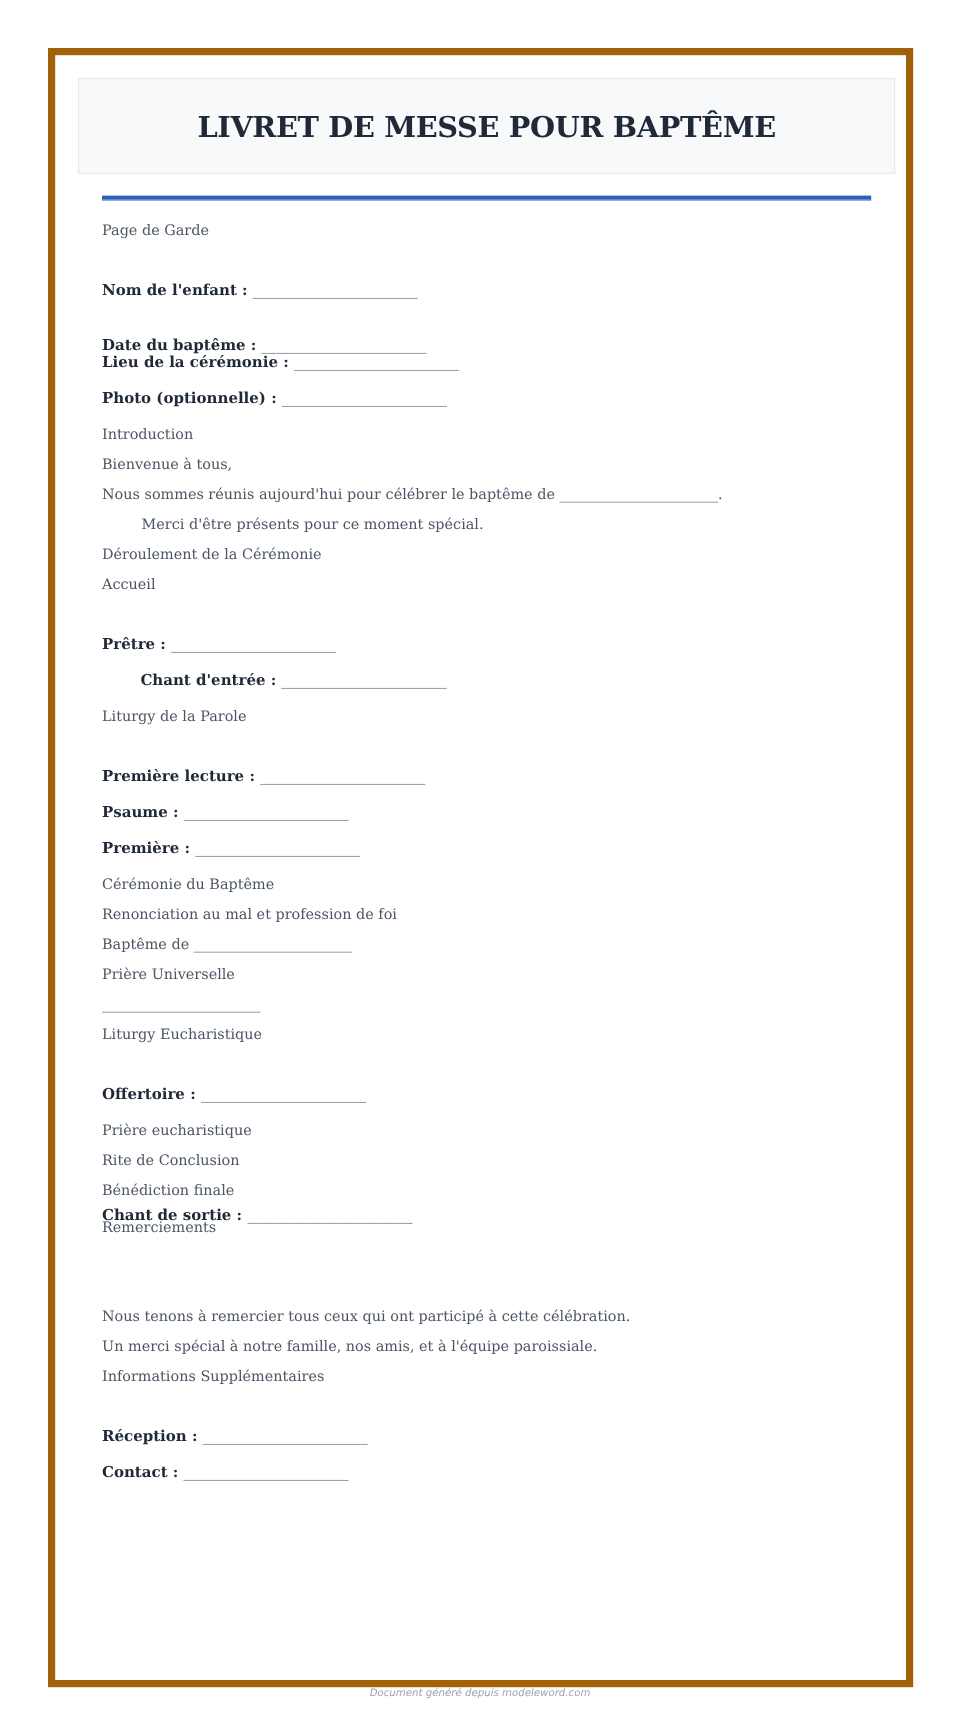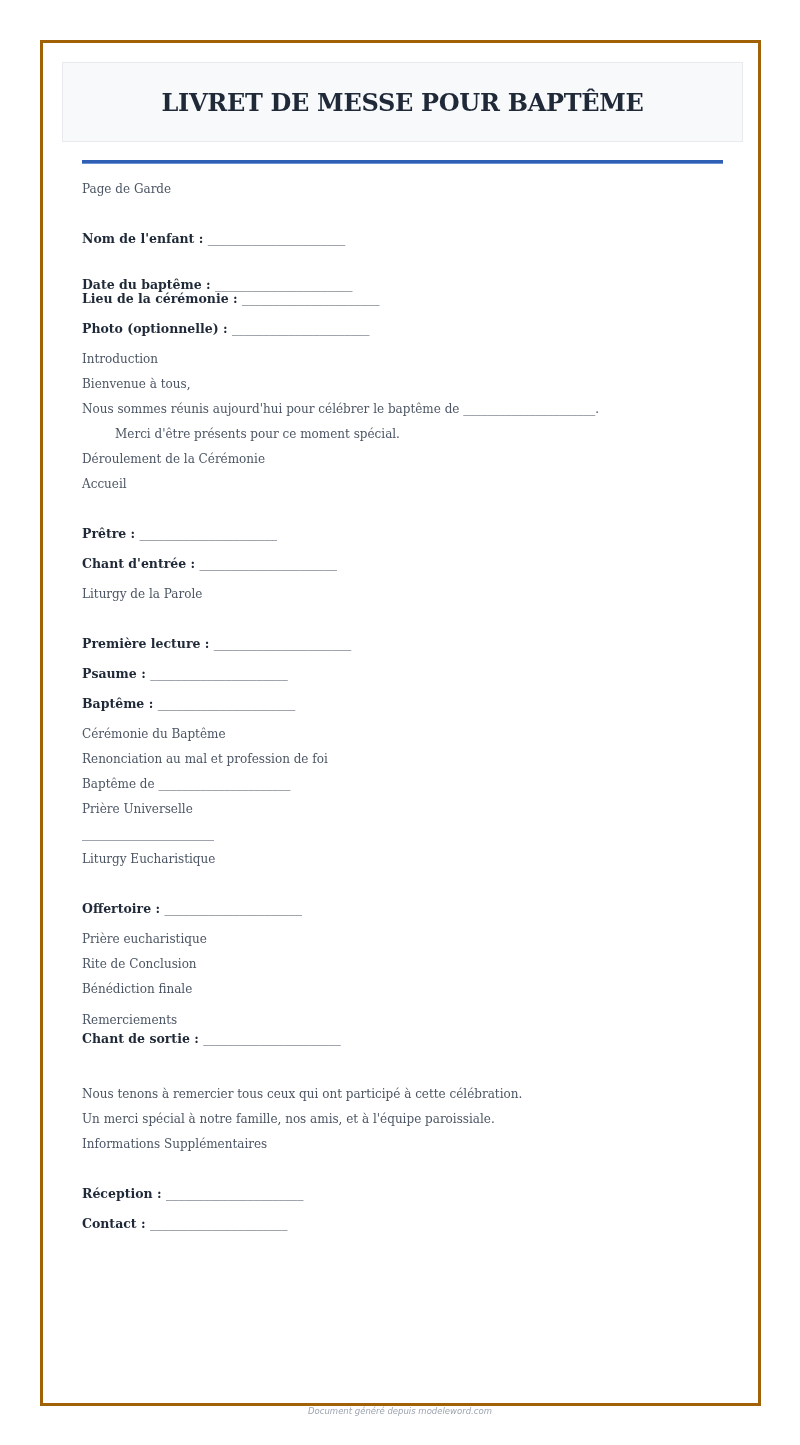--- a/index.html
+++ b/index.html
@@ -1,20 +1,20 @@
 <!DOCTYPE html>
 <html><head>
 <meta charset="utf-8">
 <style>
   * { box-sizing: border-box; margin: 0; padding: 0; }
   html, body { width: 800px; height: 1445px; background: #ffffff; }
   body { position: relative; font-family: "DejaVu Serif", "Liberation Serif", serif; color: #374151; }
   .page {
     position: absolute; left: 40px; top: 40px; width: 721px; height: 1366px;
-    border: 3px solid #a16207; background: #fff;
+    border: 6px solid #a16207; background: #fff;
   }
   .title-box {
     position: absolute; left: 19px; top: 19px; width: 681px; height: 80px;
     background: #f8f9fb; border: 1px solid #e8eaee;
     display: flex; align-items: center; justify-content: center;
   }
   .title {
     font-family: "DejaVu Serif", "Liberation Serif", serif;
     font-weight: bold; font-size: 24px; color: #1f2937; letter-spacing: -0.3px;
   }
@@ -49,36 +49,36 @@
       <div class="line field" style="top: 234px;"><span>Date du baptême :</span> <span class="blank">______________________</span></div>
       <div class="line field" style="top: 248px;"><span>Lieu de la cérémonie :</span> <span class="blank">______________________</span></div>
       <div class="line field" style="top: 278px;"><span>Photo (optionnelle) :</span> <span class="blank">______________________</span></div>
       <div class="line" style="top: 308px;">Introduction</div>
       <div class="line" style="top: 333px;">Bienvenue à tous,</div>
       <div class="line" style="top: 358px;"><span>Nous sommes réunis aujourd'hui pour célébrer le baptême de</span> <span class="blank">______________________</span><span>.</span></div>
       <div class="line" style="top: 383px; margin-left: 33px;">Merci d'être présents pour ce moment spécial.</div>
       <div class="line" style="top: 408px;">Déroulement de la Cérémonie</div>
       <div class="line" style="top: 433px;">Accueil</div>
       <div class="line field" style="top: 483px;"><span>Prêtre :</span> <span class="blank">______________________</span></div>
-      <div class="line field" style="top: 513px;"><span>Chant d'entrée :</span> <span class="blank">______________________</span></div>
+      <div class="line field" style="top: 513px; margin-left: 32px;"><span>Chant d'entrée :</span> <span class="blank">______________________</span></div>
       <div class="line" style="top: 543px;">Liturgy de la Parole</div>
       <div class="line field" style="top: 593px;"><span>Première lecture :</span> <span class="blank">______________________</span></div>
       <div class="line field" style="top: 623px;"><span>Psaume :</span> <span class="blank">______________________</span></div>
-      <div class="line field" style="top: 653px;"><span>Baptême :</span> <span class="blank">______________________</span></div>
+      <div class="line field" style="top: 653px;"><span>Première :</span> <span class="blank">______________________</span></div>
       <div class="line" style="top: 683px;">Cérémonie du Baptême</div>
       <div class="line" style="top: 708px;">Renonciation au mal et profession de foi</div>
       <div class="line" style="top: 733px;"><span>Baptême de</span> <span class="blank">______________________</span><span></span></div>
       <div class="line" style="top: 758px;">Prière Universelle</div>
       <div class="line" style="top: 783px;">______________________</div>
       <div class="line" style="top: 808px;">Liturgy Eucharistique</div>
       <div class="line field" style="top: 858px;"><span>Offertoire :</span> <span class="blank">______________________</span></div>
       <div class="line" style="top: 888px;">Prière eucharistique</div>
       <div class="line" style="top: 913px;">Rite de Conclusion</div>
       <div class="line" style="top: 938px;">Bénédiction finale</div>
-      <div class="line field" style="top: 988px;"><span>Chant de sortie :</span> <span class="blank">______________________</span></div>
+      <div class="line field" style="top: 959px;"><span>Chant de sortie :</span> <span class="blank">______________________</span></div>
       <div class="line" style="top: 969px;">Remerciements</div>
       <div class="line" style="top: 1043px;">Nous tenons à remercier tous ceux qui ont participé à cette célébration.</div>
       <div class="line" style="top: 1068px;">Un merci spécial à notre famille, nos amis, et à l'équipe paroissiale.</div>
       <div class="line" style="top: 1093px;">Informations Supplémentaires</div>
       <div class="line field" style="top: 1143px;"><span>Réception :</span> <span class="blank">______________________</span></div>
       <div class="line field" style="top: 1173px;"><span>Contact :</span> <span class="blank">______________________</span></div>
     </div>
 </div>
 
 <div class="footer">Document généré depuis modeleword.com</div>

